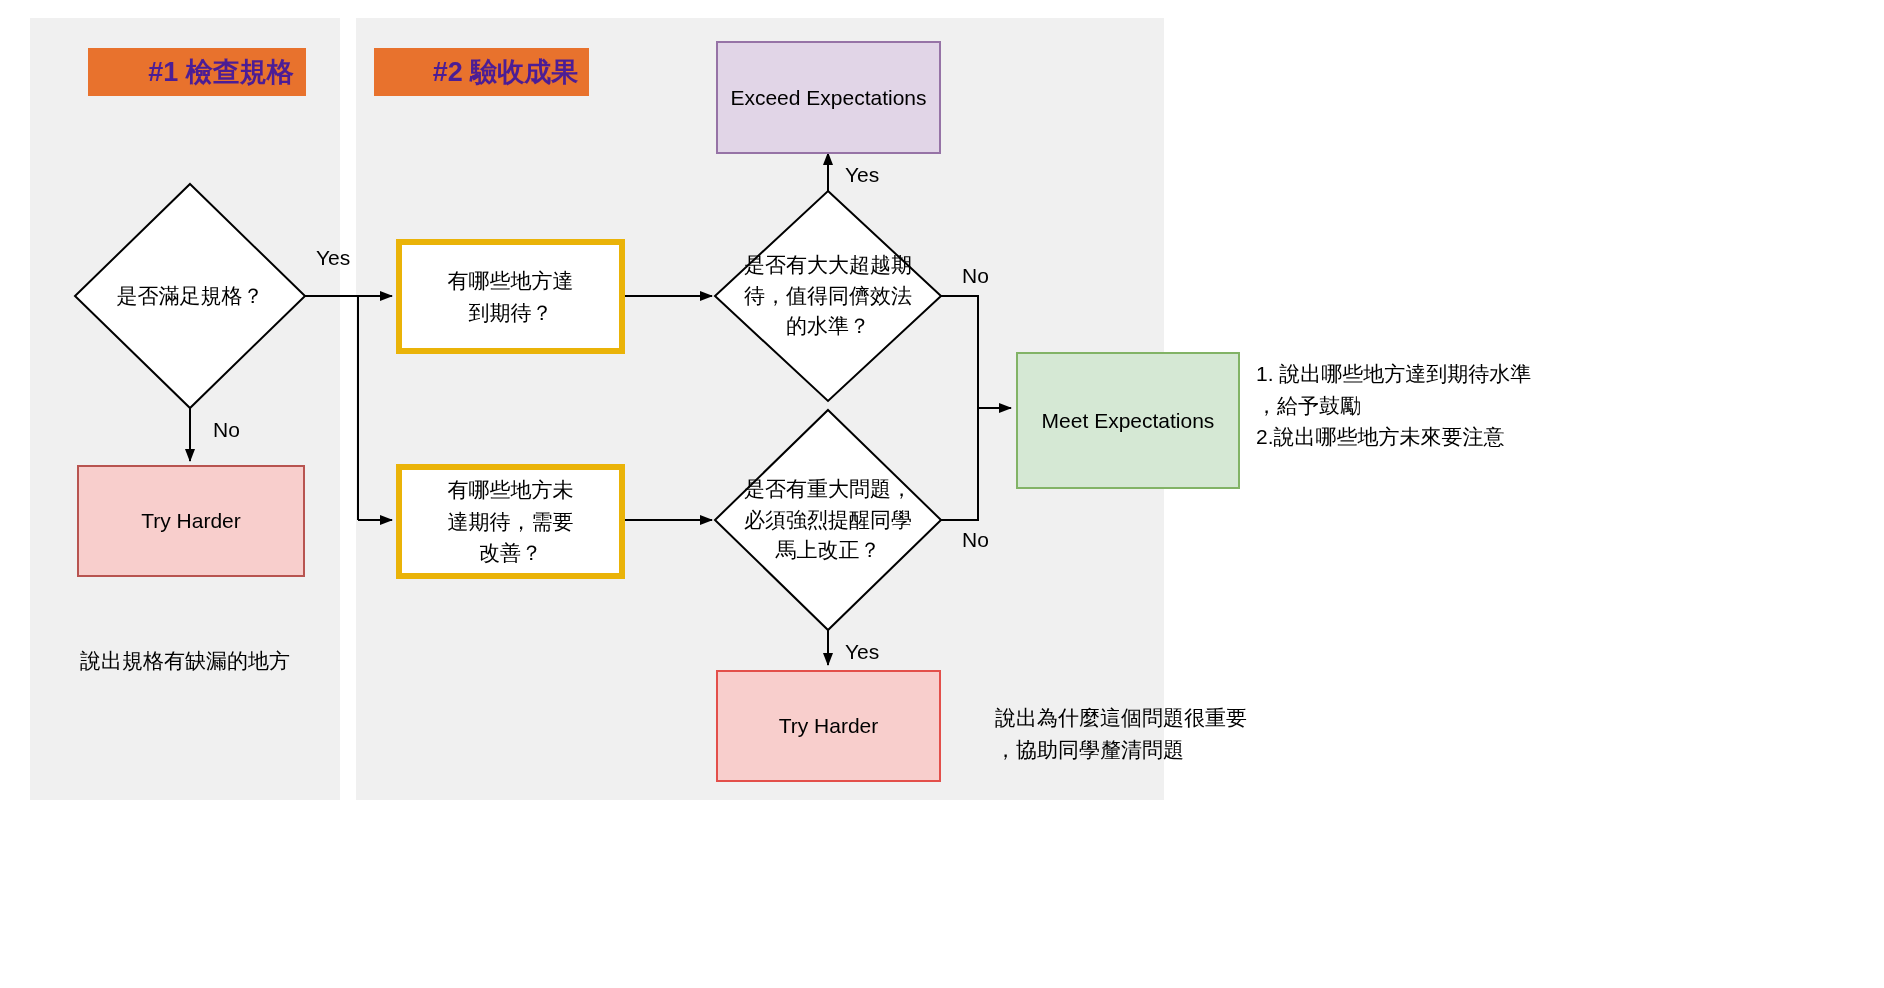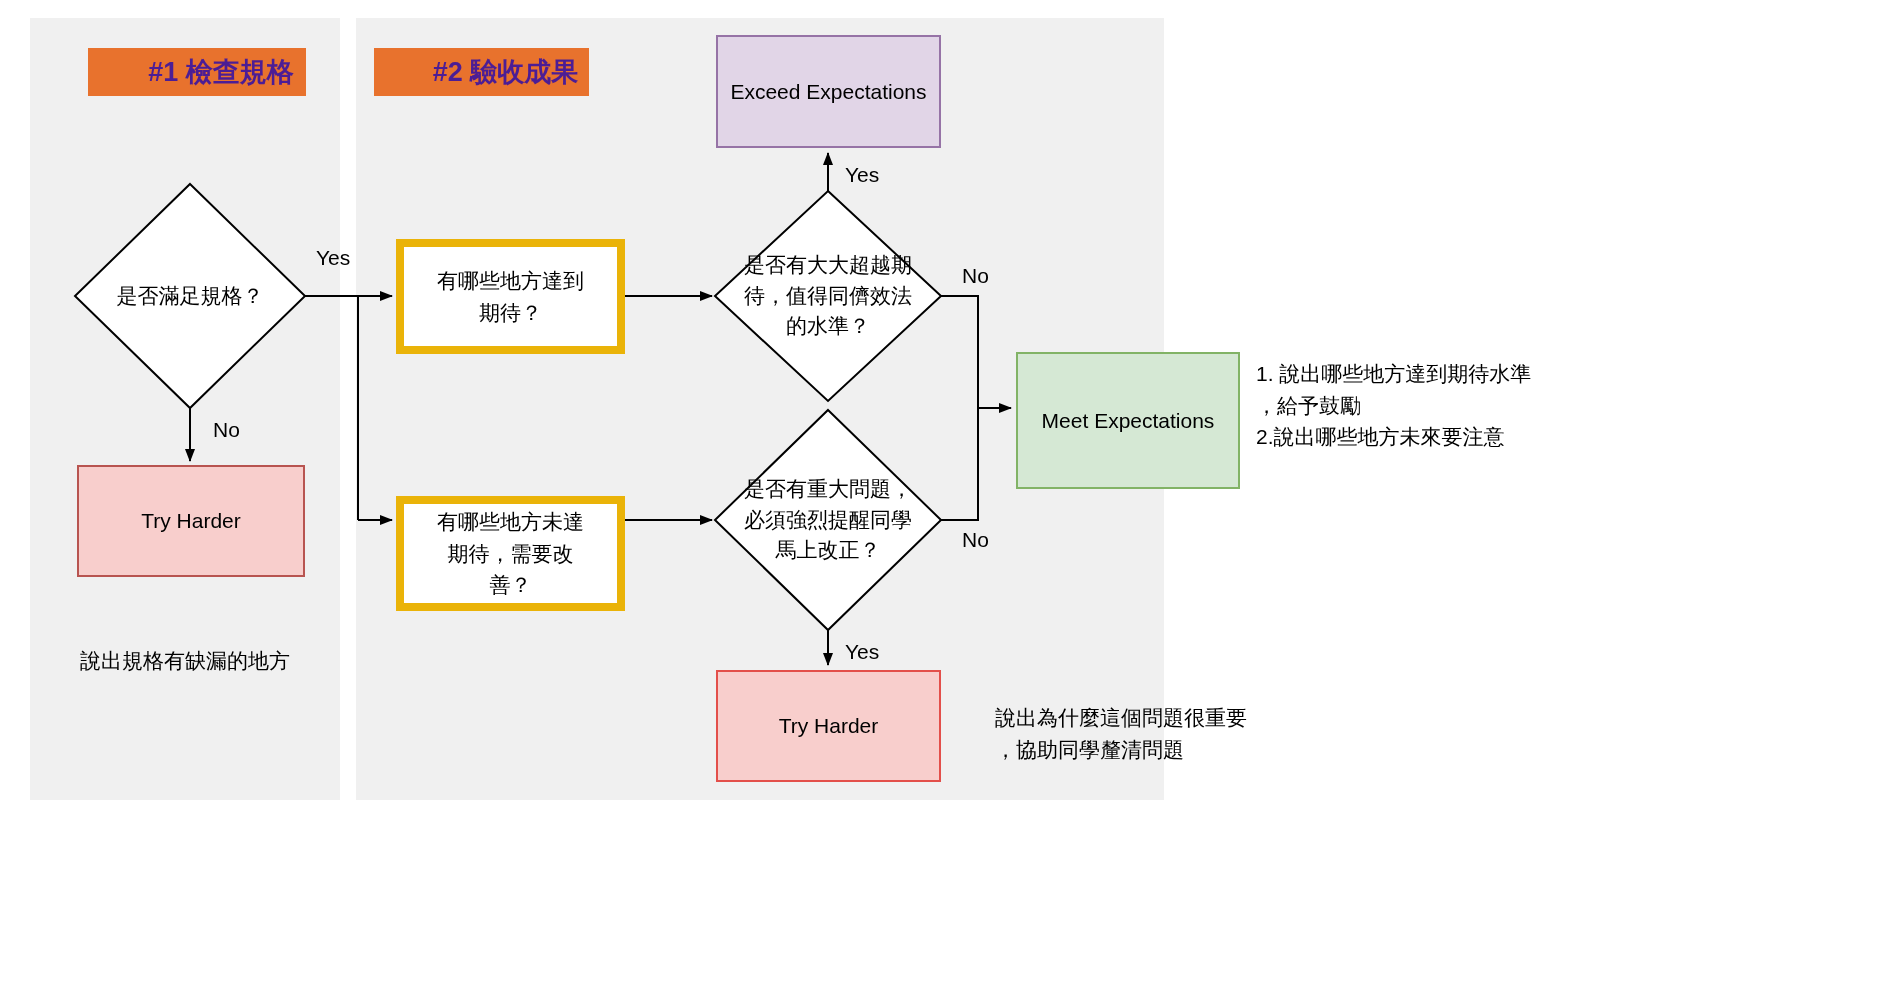--- a/index.html
+++ b/index.html
@@ -20,21 +20,21 @@
   .hdr-2 { left:374px; top:48px; width:215px; height:48px; }
 
   svg.edges { position:absolute; left:0; top:0; }
   .edge { stroke:#000000; stroke-width:2; fill:none; }
   .shape { stroke:#000000; stroke-width:2; fill:#ffffff; }
 
   .node {
     position:absolute; display:flex; align-items:center; justify-content:center;
     text-align:center; font-size:21px; line-height:1.5;
   }
-  .rect-node   { background:#ffffff; border:8px solid #eab308; padding:0 25px; }
+  .rect-node   { background:#ffffff; border:6px solid #eab308; padding:0 36px; }
   .purple-node { background:#e1d5e7; border:2px solid #9673a6; }
   .green-node  { background:#d5e8d4; border:2px solid #82b366; }
   .red-node    { background:#f8cecc; border:2px solid #b85450; }
   .red-node-bright { background:#f8cecc; border:2px solid #e34f4a; }
 
   .diamond-label {
     position:absolute; display:flex; align-items:center; justify-content:center;
     text-align:center; font-size:21px; line-height:1.45;
   }
 
@@ -82,23 +82,23 @@
   </svg>
 
   <div class="section-header hdr-1">#1 檢查規格</div>
   <div class="section-header hdr-2">#2 驗收成果</div>
 
   <div class="diamond-label" style="left:85px; top:250px; width:210px; height:92px;">是否滿足規格？</div>
   <div class="diamond-label" style="left:737px; top:244px; width:182px; height:104px;">是否有大大超越期待，值得同儕效法的水準？</div>
   <div class="diamond-label" style="left:737px; top:468px; width:182px; height:104px;">是否有重大問題，必須強烈提醒同學馬上改正？</div>
 
   <div class="node rect-node" style="left:396px; top:239px; width:229px; height:115px;">有哪些地方達到期待？</div>
-  <div class="node rect-node" style="left:396px; top:464px; width:229px; height:115px;margin-top:32px;">有哪些地方未達期待，需要改善？</div>
+  <div class="node rect-node" style="left:396px; top:464px; width:229px; height:115px;">有哪些地方未達期待，需要改善？</div>
 
-  <div class="node purple-node" style="left:716px; top:35px; width:225px; height:113px;">Exceed Expectations</div>
+  <div class="node purple-node" style="left:716px; top:41px; width:225px; height:113px;">Exceed Expectations</div>
   <div class="node green-node" style="left:1016px; top:352px; width:224px; height:137px;">Meet Expectations</div>
   <div class="node red-node" style="left:77px; top:465px; width:228px; height:112px;">Try Harder</div>
   <div class="node red-node-bright" style="left:716px; top:670px; width:225px; height:112px;">Try Harder</div>
 
   <div class="edge-label" style="left:316px; top:246px;">Yes</div>
   <div class="edge-label" style="left:213px; top:418px;">No</div>
   <div class="edge-label" style="left:845px; top:163px;">Yes</div>
   <div class="edge-label" style="left:962px; top:264px;">No</div>
   <div class="edge-label" style="left:962px; top:528px;">No</div>
   <div class="edge-label" style="left:845px; top:640px;">Yes</div>

